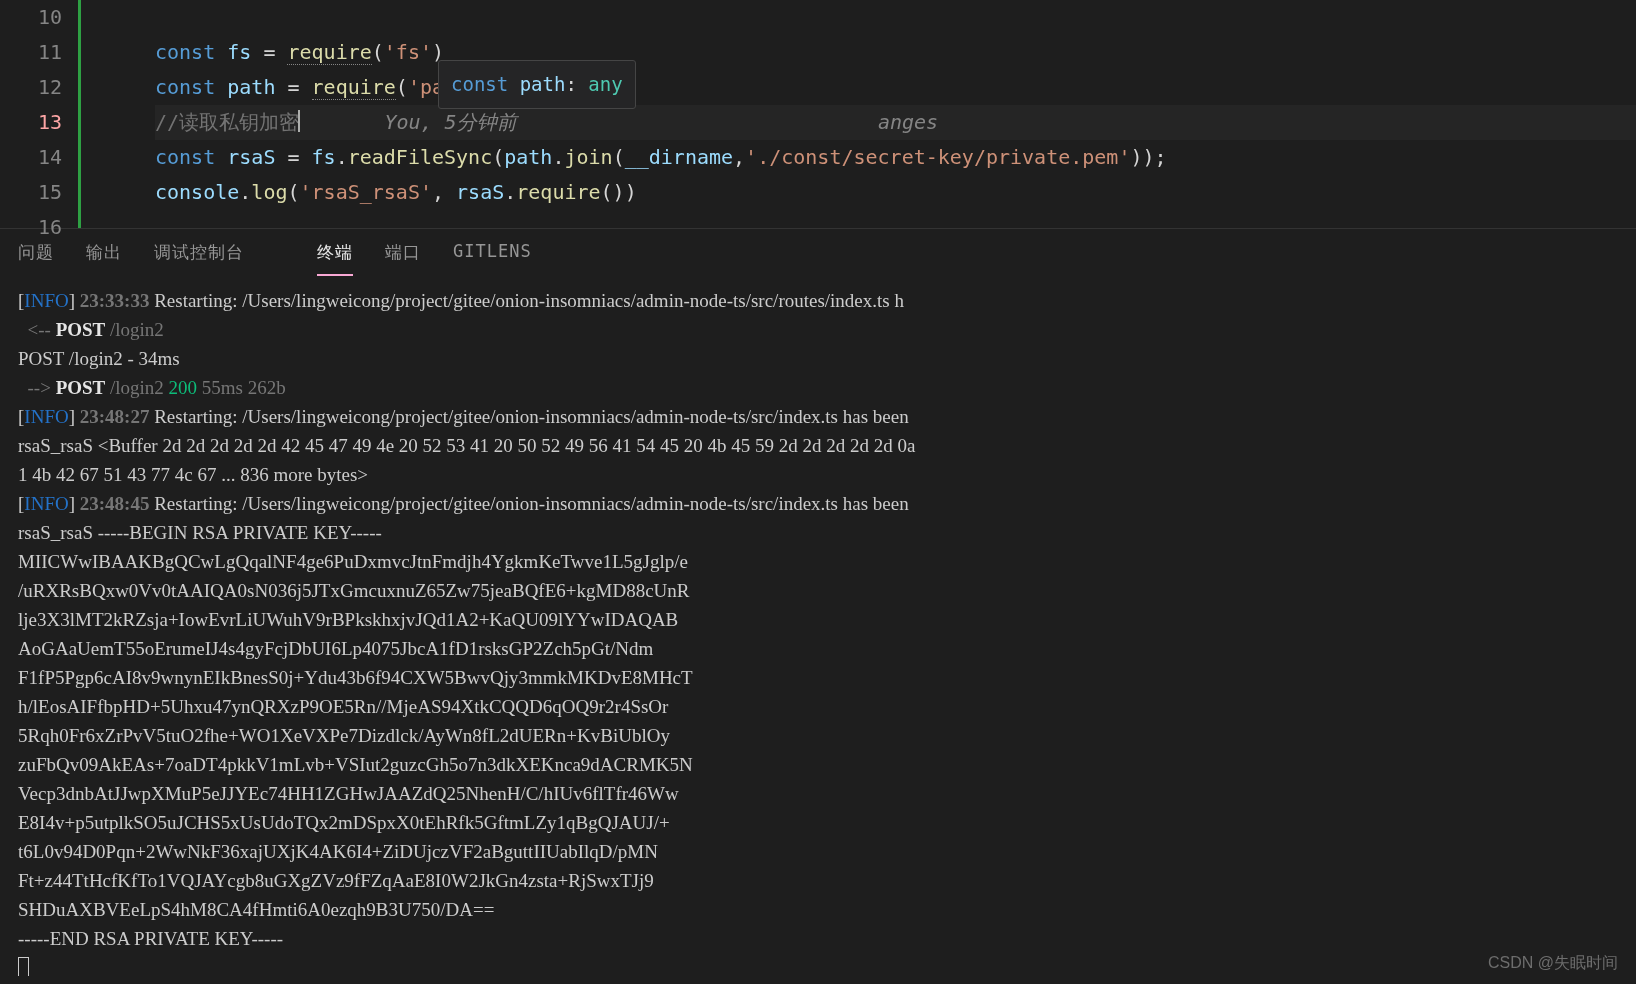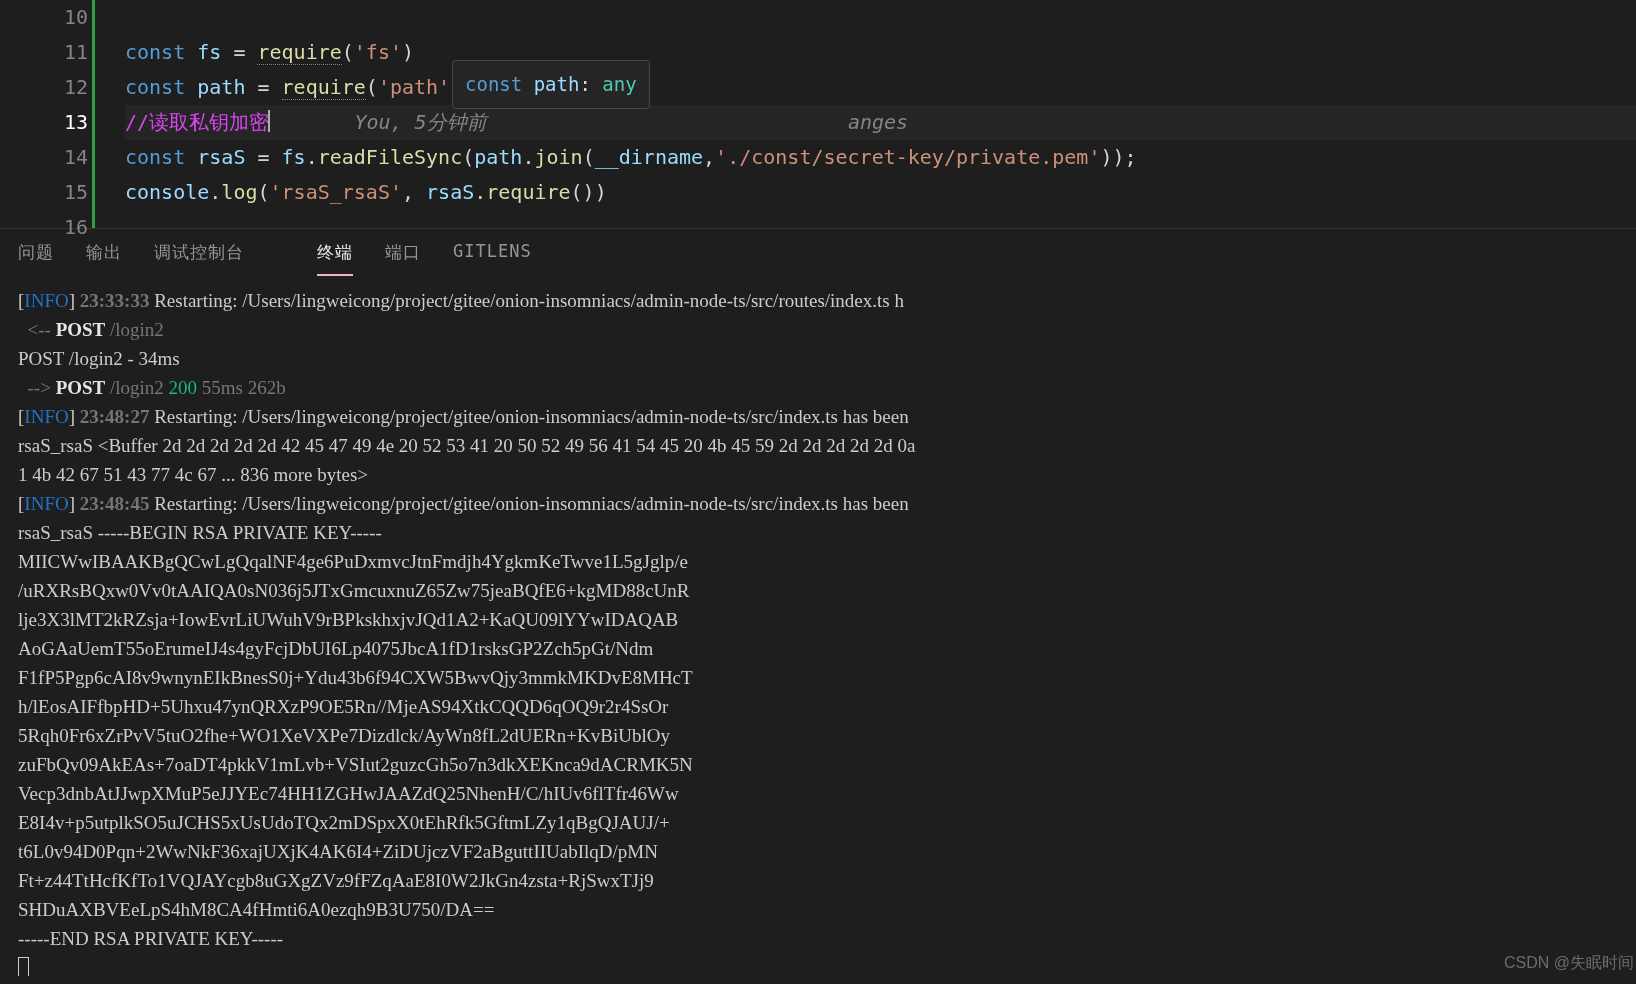--- a/index.html
+++ b/index.html
@@ -10,47 +10,47 @@
     font-size: 20px;
     width: 1636px;
     height: 984px;
     overflow: hidden;
   }
   .editor-area {
     display: flex;
     height: 228px;
   }
   .gutter {
-    width: 92px;
+    width: 78px;
     text-align: right;
     color: #858585;
-    padding-right: 4px;
+    padding-right: 16px;
     line-height: 35px;
     font-size: 20px;
     user-select: none;
   }
-  .gutter .active { color: #ffffff; }
+  .gutter .active { color: #fca5a5; }
   .border-indicator {
     width: 3px;
     background: #2ea043;
   }
   .code-lines {
     flex: 1;
     line-height: 35px;
     padding-left: 30px;
     position: relative;
   }
-  .code-line { white-space: pre; height: 35px; }
+  .code-line { white-space: pre; height: 35px; margin-left: 44px; }
   .li13 { background: rgba(255,255,255,0.03); }
   .kw { color: #569cd6; }
   .var { color: #9cdcfe; }
   .fn { color: #dcdcaa; }
   .str { color: #ce9178; }
   .op { color: #d4d4d4; }
-  .cmt-txt { color: #d946ef; }
+  .cmt-txt { color: #737373; }
   .blame { color: #858585; font-style: italic; }
   .tooltip {
     position: absolute;
     top: 60px;
     left: 357px;
     background: #252526;
     border: 1px solid #454545;
     border-radius: 3px;
     padding: 6px 12px;
     font-size: 19px;
@@ -107,21 +107,21 @@
   .tcursor {
     display: inline-block;
     width: 11px;
     height: 21px;
     border: 1px solid #cccccc;
     vertical-align: text-top;
   }
 
   .watermark {
     position: absolute;
-    right: 2px;
+    right: 18px;
     bottom: 10px;
     color: #6d6d6d;
     font-size: 16px;
     font-family: sans-serif;
   }
 </style>
 </head>
 <body>
 
 <div class="editor-area">

